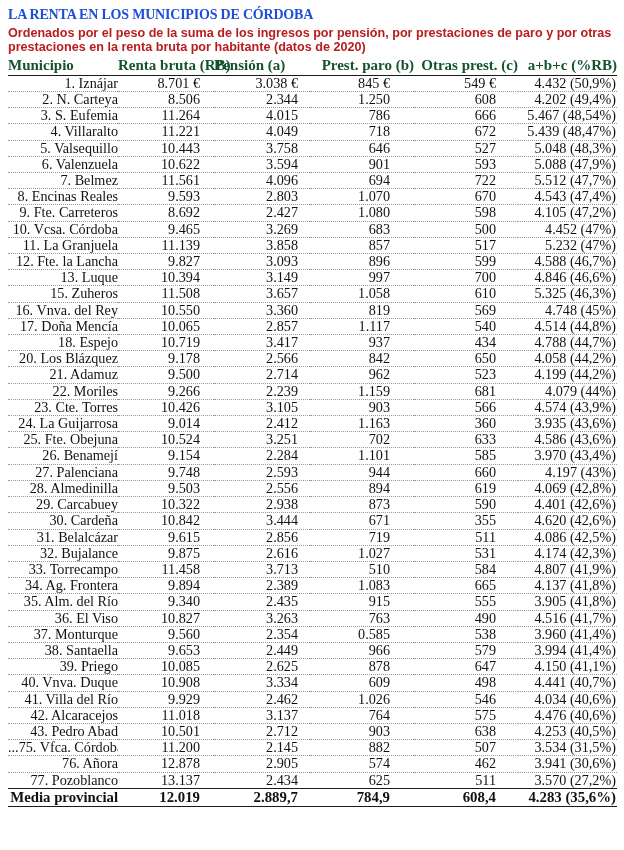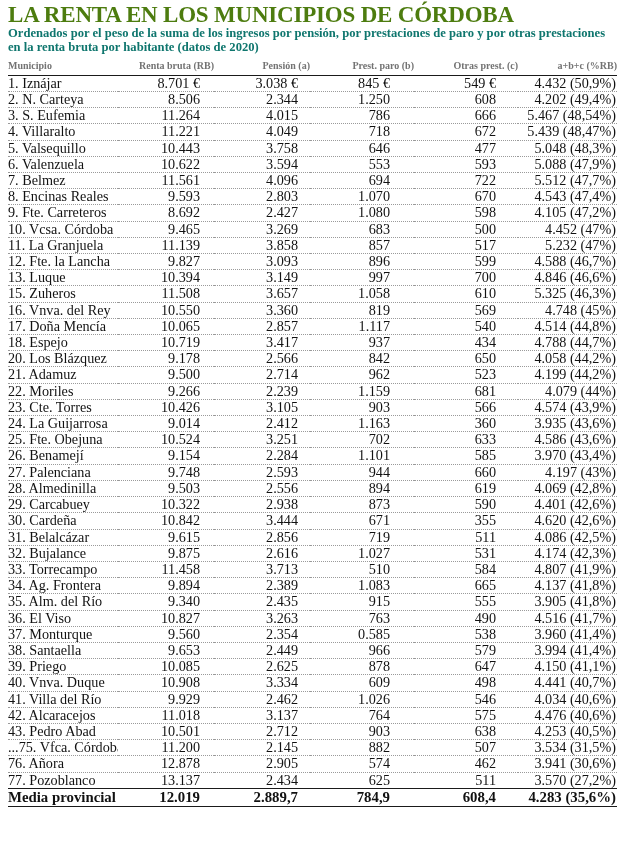--- a/index.html
+++ b/index.html
@@ -12,71 +12,71 @@
   }
   .page{
     position:relative;
     width:624px;height:850px;
     box-sizing:border-box;
     padding:4px 6px 0 8px;
   }
   .title{
     font-family:"Liberation Serif", serif;
     font-weight:bold;
-    font-size:23px;
+    font-size:14px;
     line-height:21px;
     letter-spacing:-0.2px;
-    color:#4d7c0f;
+    color:#1d4ed8;
     margin:0 0 1px 0;
     white-space:nowrap;
   }
   .subtitle{
-    font-family:Liberation Serif, serif;
+    font-family:Liberation Sans, sans-serif;
     font-weight:bold;
     font-size:12.6px;
     line-height:14.4px;
-    color:#0f766e;
+    color:#b91c1c;
     margin:0 0 3px 0;
     max-width:610px;
   }
   table.data{
     border-collapse:collapse;
     width:609px;
     table-layout:fixed;
     font-family:"Liberation Serif", serif;
   }
   table.data th{
     font-weight:bold;
-    font-size:10px;
+    font-size:15px;
     line-height:15px;
     padding:0 0 2px 0;
     border-bottom:1.6px solid #1a1a1a;
-    color:#737373;
+    color:#14532d;
     white-space:nowrap;
     vertical-align:bottom;
     margin-top:8px;
   }
   th.c-mun{text-align:left;width:110px;}
   th.c-rb{text-align:right;width:96px;padding-right:1px;}
-  th.c-pen{text-align:right;width:96px;padding-right:1px;}
+  th.c-pen{text-align:left;width:96px;padding-right:1px;}
   th.c-paro{text-align:right;width:104px;padding-right:1px;}
   th.c-otr{text-align:right;width:104px;padding-right:1px;}
   th.c-sum{text-align:right;width:99px;padding-right:1px;}
 
   table.data td{
     font-size:14.2px;
     line-height:15.2px;
     height:15.2px;
     padding:0;
     border-bottom:1px dotted #9a9a9a;
     color:#111111;
     white-space:nowrap;
     overflow:hidden;
   }
-  td.mun{text-align:left;padding-left:1px;margin-top:12px;}
+  td.mun{text-align:right;padding-left:1px;margin-top:12px;}
   td.num{text-align:right;padding-right:1px;}
   td.num.rb{padding-right:14px;}
   td.num.pen{padding-right:12px;}
   td.num.paro{padding-right:24px;}
   td.num.otr{padding-right:22px;}
   td.num.sum{padding-right:1px;}
 
   tr.total td{
     font-weight:bold;
     font-size:14.8px;
@@ -137,28 +137,28 @@
           <td class="num pen">4.049</td>
           <td class="num paro">718</td>
           <td class="num otr">672</td>
           <td class="num sum">5.439 (48,47%)</td>
         </tr>
         <tr>
           <td class="mun">5. Valsequillo</td>
           <td class="num rb">10.443</td>
           <td class="num pen">3.758</td>
           <td class="num paro">646</td>
-          <td class="num otr">477</td>
+          <td class="num otr">527</td>
           <td class="num sum">5.048 (48,3%)</td>
         </tr>
         <tr>
           <td class="mun">6. Valenzuela</td>
           <td class="num rb">10.622</td>
           <td class="num pen">3.594</td>
-          <td class="num paro">553</td>
+          <td class="num paro">901</td>
           <td class="num otr">593</td>
           <td class="num sum">5.088 (47,9%)</td>
         </tr>
         <tr>
           <td class="mun">7. Belmez</td>
           <td class="num rb">11.561</td>
           <td class="num pen">4.096</td>
           <td class="num paro">694</td>
           <td class="num otr">722</td>
           <td class="num sum">5.512 (47,7%)</td>

